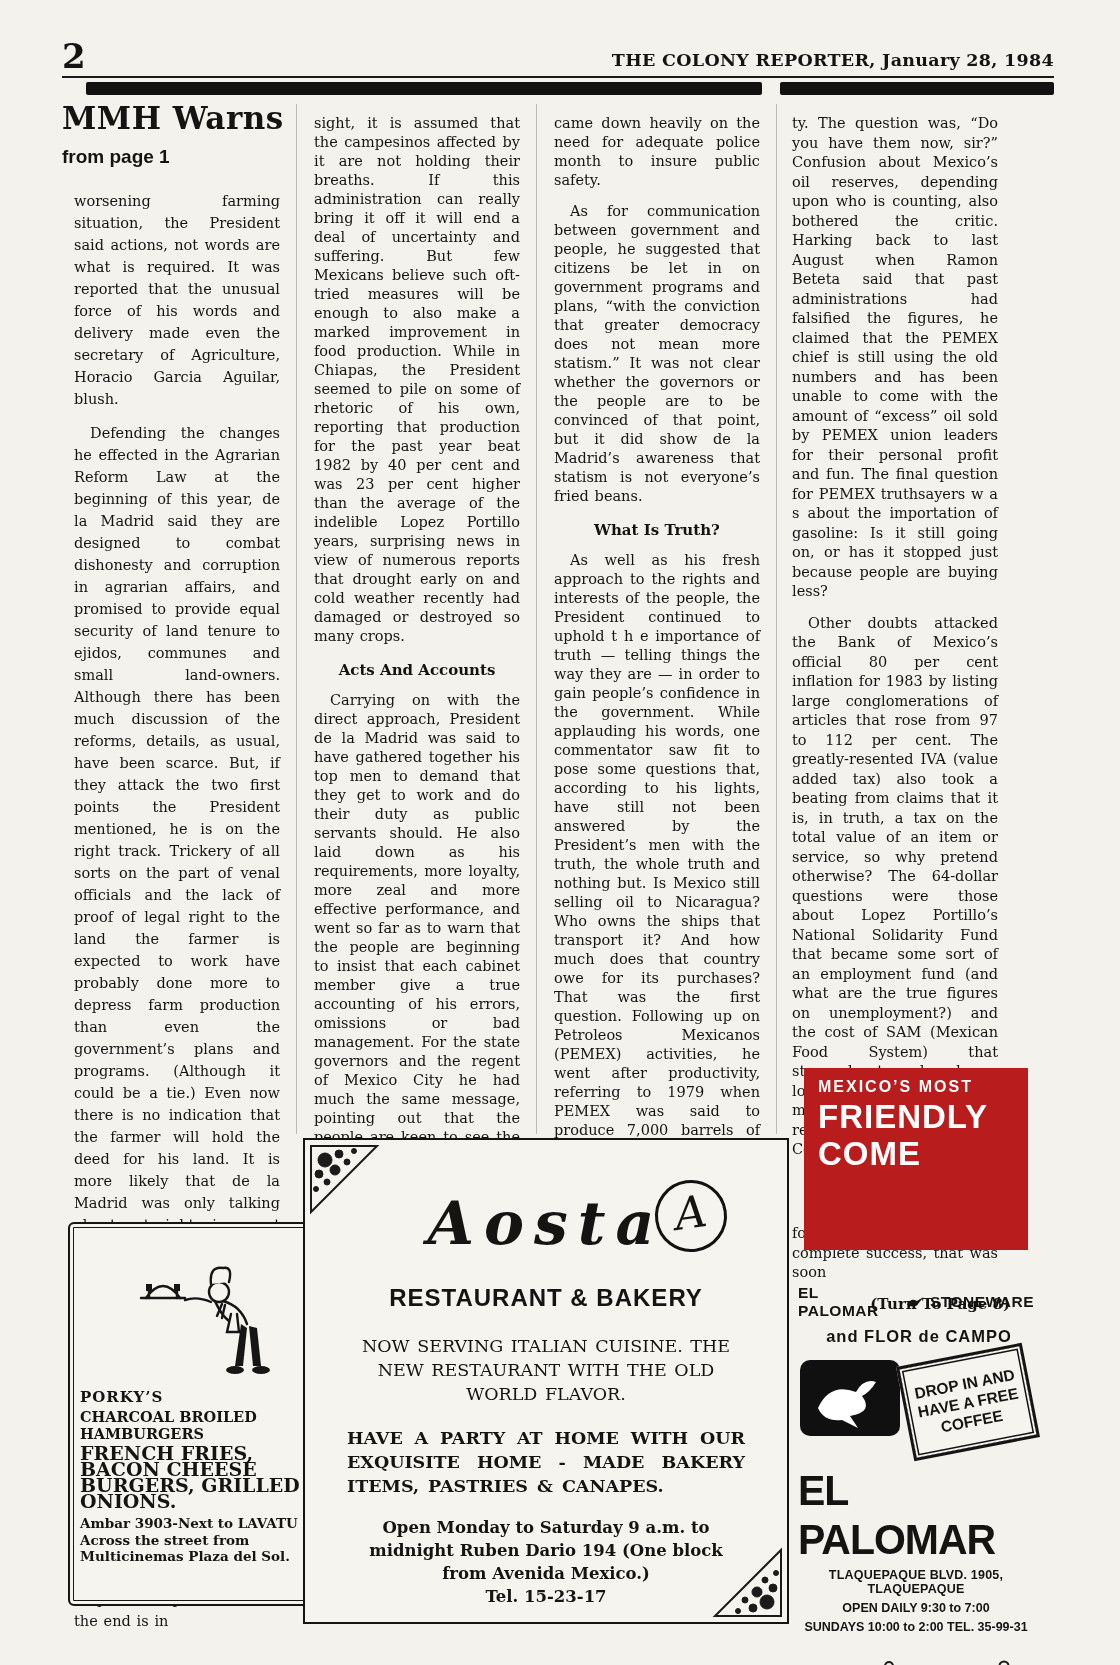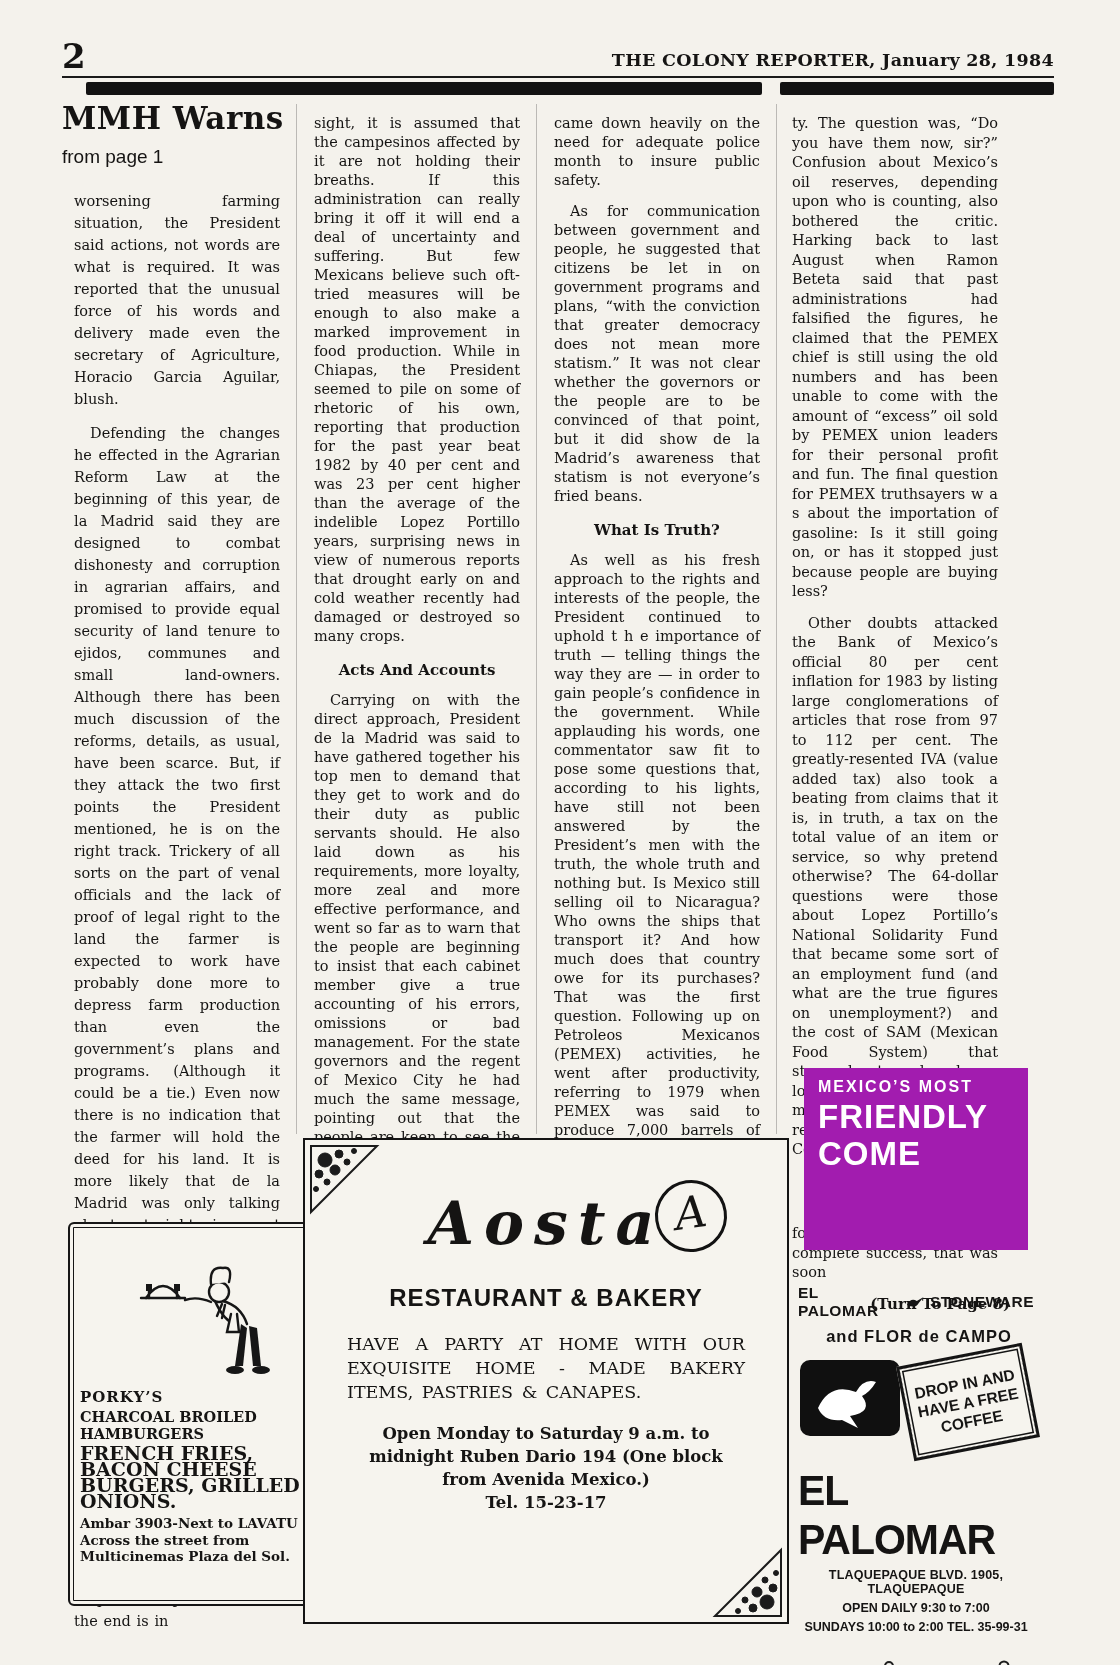--- a/index.html
+++ b/index.html
@@ -10,21 +10,21 @@
   .masthead{position:absolute;right:66px;top:50px;font-size:17.5px;font-weight:bold;letter-spacing:.3px;}
   .thinrule{position:absolute;left:62px;top:76px;width:992px;height:2px;background:#1a1a1a;}
   .thickbar{position:absolute;left:86px;top:82px;width:968px;height:13px;display:flex;gap:18px;}
   .thickbar span{background:#121212;height:100%;}
   .thickbar .seg1{flex:0 0 676px;border-radius:2px;}
   .thickbar .seg2{flex:1;border-radius:2px;}
   
   .vrule{position:absolute;top:104px;width:1px;background:rgba(40,40,40,.28);}
   .col{position:absolute;top:100px;width:230px;}
   .article-title{font-size:31px;font-weight:bold;margin:0 0 10px 0;letter-spacing:.5px;}
-  .article-sub{font-size:19px;font-weight:normal;margin:0 0 22px 0;font-family:"Liberation Sans",sans-serif;}
+  .article-sub{font-size:19px;font-weight:bold;margin:0 0 22px 0;font-family:"Liberation Sans",sans-serif;}
   .colbody .para{font-size:14.5px;text-align:justify;word-spacing:1.2px;margin:12px;}
   .colbody .para.indent{text-indent:16px;}
   .c0 .para{line-height:22px;}
   .c1 .para,.c2 .para{line-height:19px;}
   .c3 .para{line-height:19.5px;}
   .colbody .subhead{font-size:15px;font-weight:bold;text-align:center;margin:15px 0 12px 0;}
   .colbody .turnto{font-size:15px;font-weight:bold;text-align:right;margin-top:4px;}
   
   .porky{position:absolute;left:68px;top:1222px;width:272px;height:384px;background:#f6f4ee;
          border:2px solid #161616;border-radius:6px;box-shadow:inset 0 0 0 3px #f6f4ee,inset 0 0 0 4px #161616;
@@ -41,26 +41,26 @@
   .aosta .corner{position:absolute;}
   .aosta .corner.tl{left:2px;top:2px;}
   .aosta .corner.br{right:2px;bottom:2px;transform:rotate(180deg);}
   .aosta-script{font-size:60px;font-style:italic;font-weight:bold;margin-top:48px;letter-spacing:10px;
                 font-family:"DejaVu Serif",serif;display:inline-block;}
   .aosta-mono{position:absolute;right:60px;top:40px;width:66px;height:66px;border:3.5px solid #121212;
               border-radius:50%;font-size:44px;font-style:italic;font-family:"DejaVu Serif",serif;
               line-height:60px;transform:rotate(-8deg);}
   .aosta-tag{font-size:24px;font-weight:bold;font-family:"Liberation Sans",sans-serif;margin-top:26px;letter-spacing:1px;}
   .aosta-b1{font-size:17.5px;margin:22px 48px 0 48px;line-height:24px;word-spacing:2px;}
-  .aosta-b2{font-size:17.5px;font-weight:normal;margin:20px 42px 0 42px;line-height:24px;text-align:justify;word-spacing:3px;}
+  .aosta-b2{font-size:17.5px;font-weight:bold;margin:20px 42px 0 42px;line-height:24px;text-align:justify;word-spacing:3px;}
   .aosta-hours{font-size:16.5px;font-weight:bold;margin:18px 56px 0 56px;line-height:23px;}
   .aosta-tel{font-size:16.5px;font-weight:bold;margin-top:2px;}
   
   .palomar{position:absolute;left:798px;top:1068px;width:236px;height:594px;font-family:"Liberation Sans",sans-serif;}
-  .pal-banner{position:relative;width:224px;height:182px;background:#a21caf;margin-left:6px;color:#fff;
+  .pal-banner{position:relative;width:224px;height:182px;background:#b91c1c;margin-left:6px;color:#fff;
               padding:10px 0 0 14px;box-sizing:border-box;}
   .pal-b1{font-size:16px;font-weight:bold;letter-spacing:2px;}
   .pal-b2{font-size:33px;font-weight:bold;letter-spacing:1px;line-height:33px;margin-top:4px;}
   .pal-brand{margin-top:34px;display:flex;align-items:center;justify-content:center;gap:4px;
              font-size:15.5px;font-weight:bold;letter-spacing:.5px;}
   .pal-flor{font-size:16.5px;font-weight:bold;margin-top:7px;text-align:center;padding-left:6px;letter-spacing:1px;}
   .pal-row{position:relative;height:112px;margin-top:8px;}
   .pal-dove{position:absolute;left:2px;top:6px;width:100px;height:76px;background:#101010;border-radius:10px;}
   .pal-sign{position:absolute;right:2px;top:0px;width:128px;height:96px;border:3px solid #141414;
             box-shadow:inset 0 0 0 2px #f4f2ec,inset 0 0 0 3.5px #141414;background:#f6f4ee;
@@ -184,20 +184,21 @@
         <circle cx="40" cy="20" r="3"></circle>
           <circle cx="20" cy="40" r="3"></circle>
           <circle cx="47" cy="9" r="2.5"></circle>
         <circle cx="9" cy="47" r="2.5"></circle>
           <circle cx="28" cy="28" r="5"></circle>
       </g>
     </svg>
     <div class="aosta-script">Aosta</div>
     <div class="aosta-mono">A</div>
     <div class="aosta-tag">RESTAURANT &amp; BAKERY</div>
+    <div class="aosta-b1">NOW SERVING ITALIAN CUISINE. THE NEW RESTAURANT WITH THE OLD WORLD FLAVOR.</div>
     <div class="aosta-b2">HAVE A PARTY AT HOME WITH OUR EXQUISITE HOME - MADE BAKERY ITEMS, PASTRIES &amp; CANAPES.</div>
     <div class="aosta-hours">Open Monday to Saturday 9 a.m. to midnight Ruben Dario 194 (One block from Avenida Mexico.)</div>
     <div class="aosta-tel">Tel. 15-23-17</div>
   </div>
 
   <div class="palomar">
     <div class="pal-banner">
       <div class="pal-b1">MEXICO’S MOST</div>
       <div class="pal-b2">FRIENDLY</div>
       <div class="pal-b2">COME</div>

